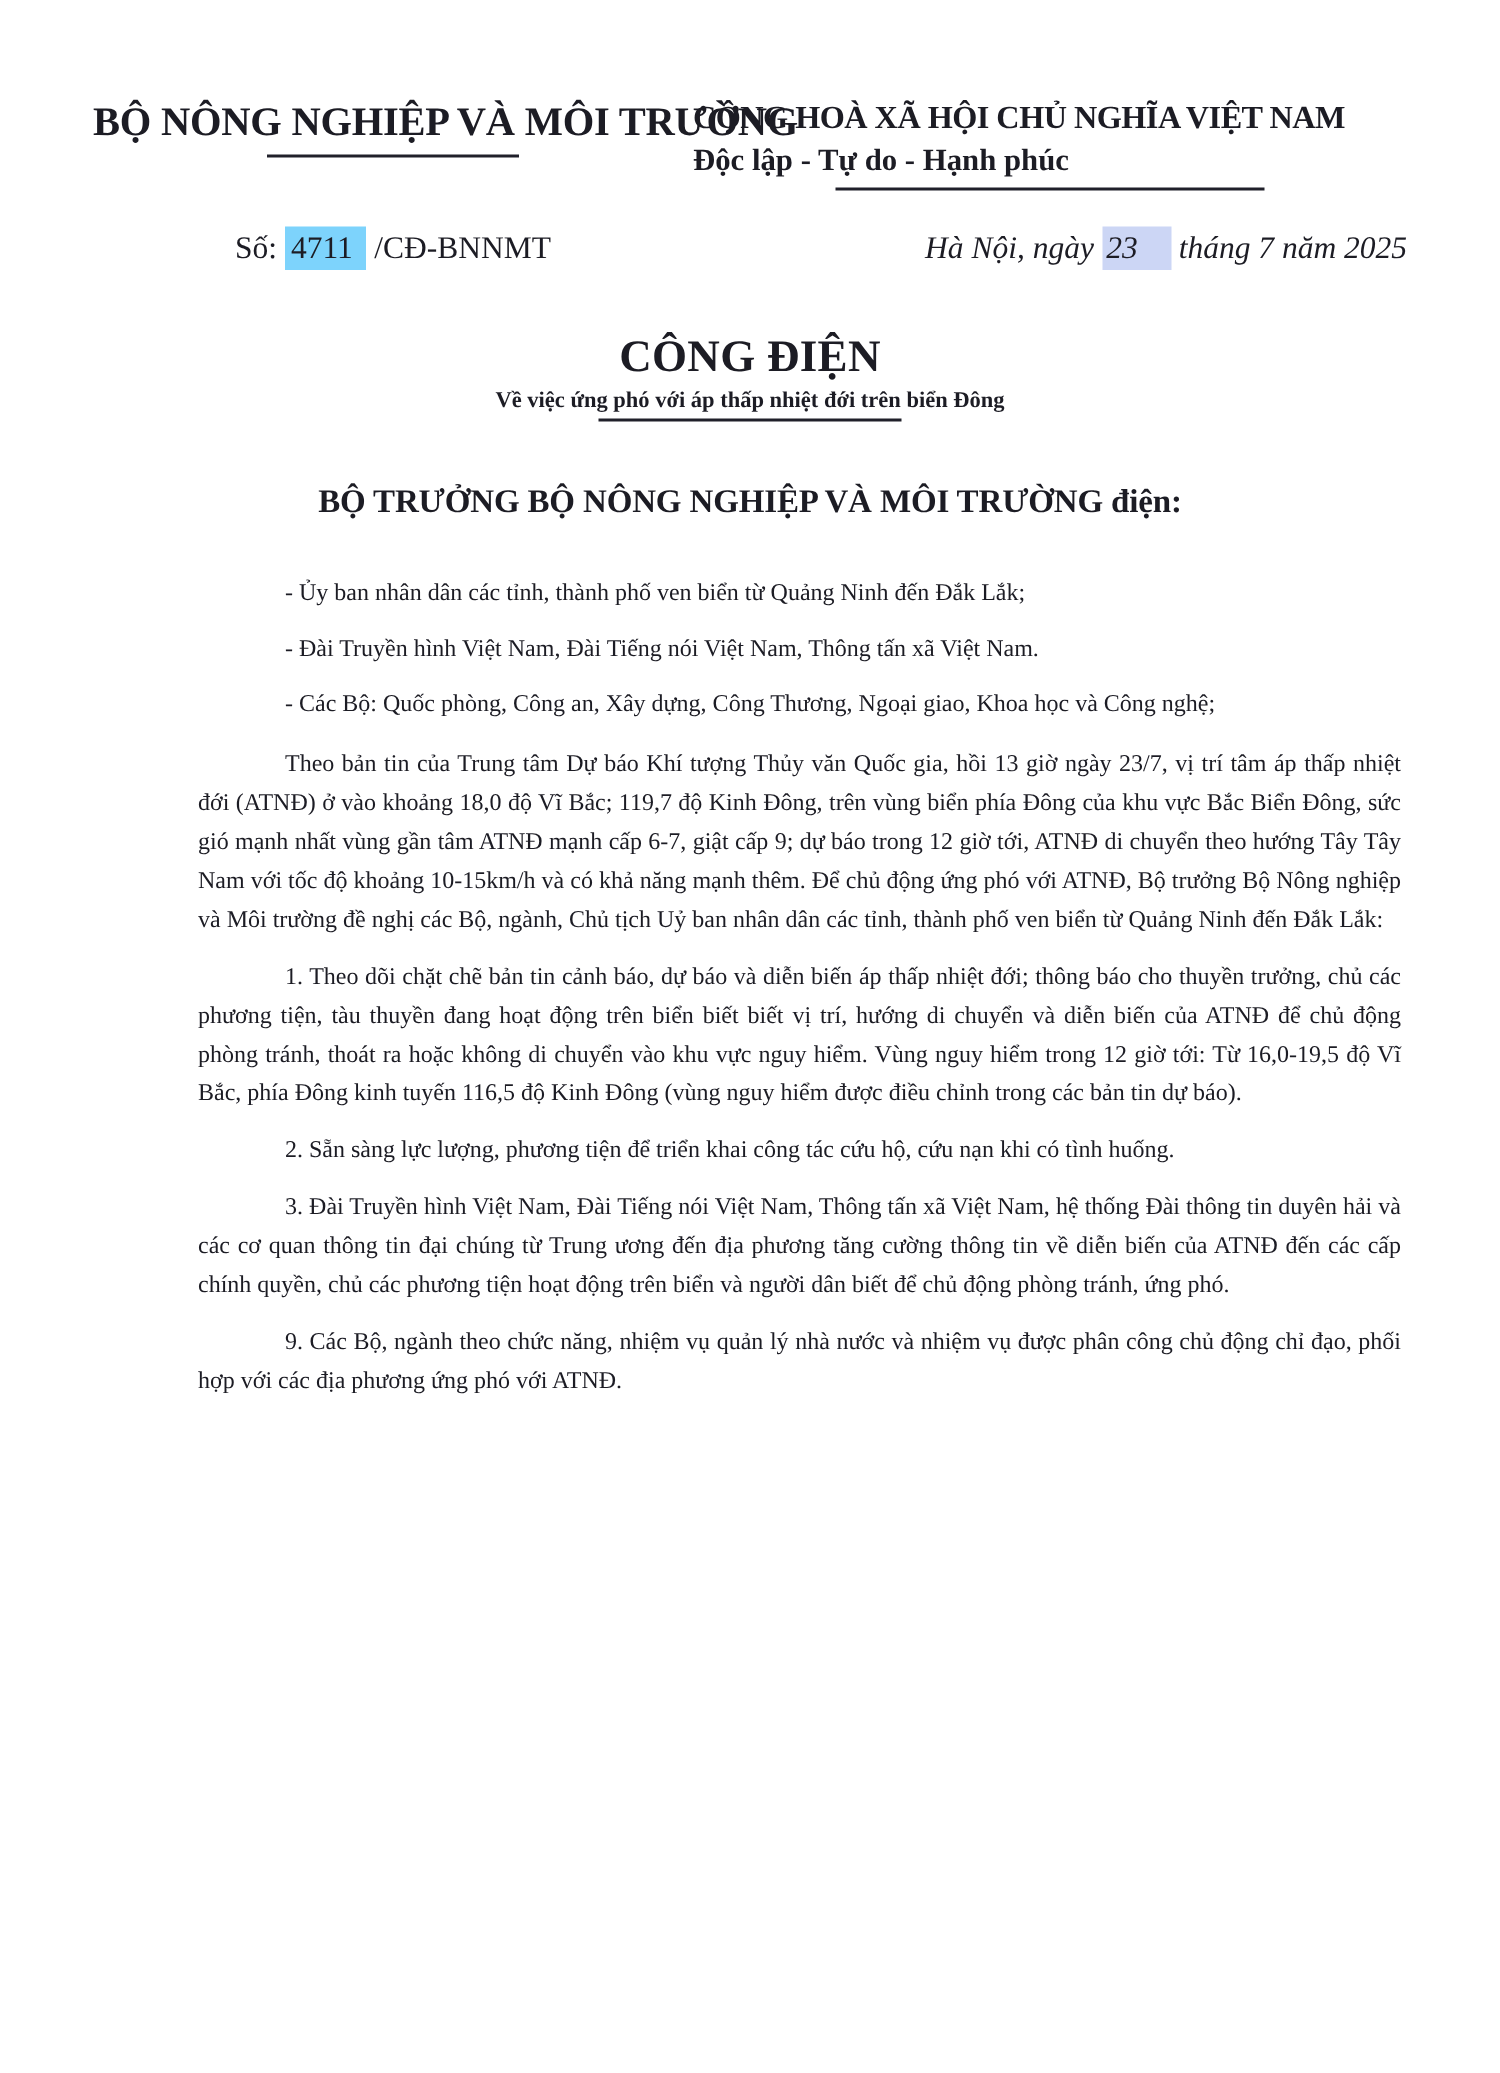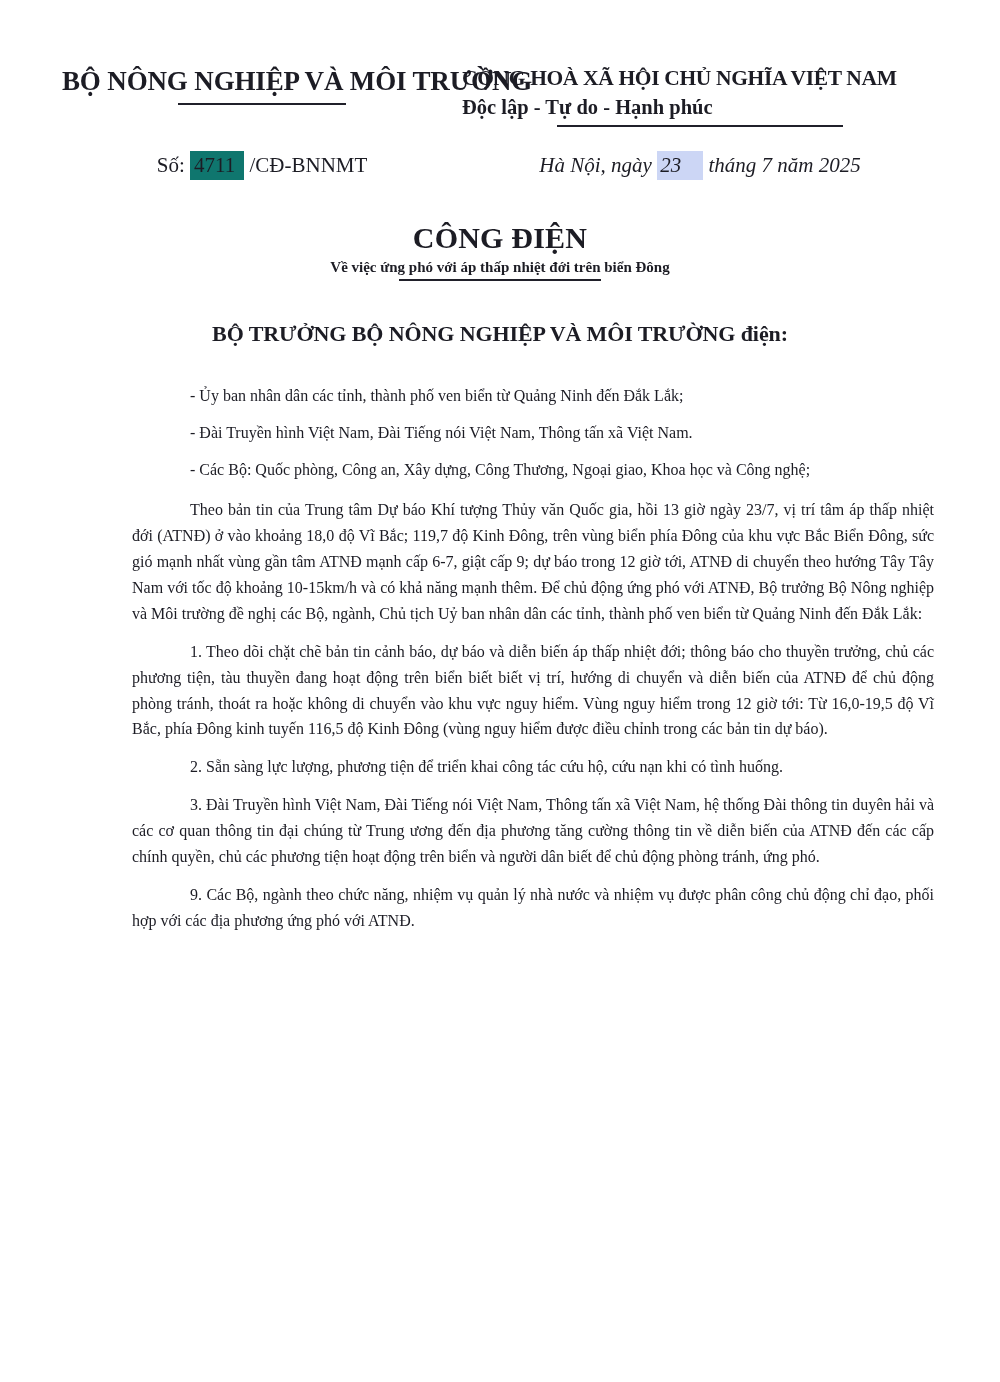--- a/index.html
+++ b/index.html
@@ -79,27 +79,27 @@
     box-sizing: border-box;
   }
   .meta-left {
     width: 400px;
     text-align: center;
     font-size: 21px;
     white-space: nowrap;
   }
   .meta-right {
     flex: 1;
-    text-align: center;
+    text-align: right;
     font-size: 21px;
     font-style: italic;
     white-space: nowrap;
   }
   .hl {
-    background: #0f766e;
+    background: #7dd3fc;
     padding: 2px 9px 3px 4px;
   }
   .hl-date {
     background: #ccd6f5;
     padding: 2px 22px 3px 3px;
   }
 
   
   .title-block {
     text-align: center;

